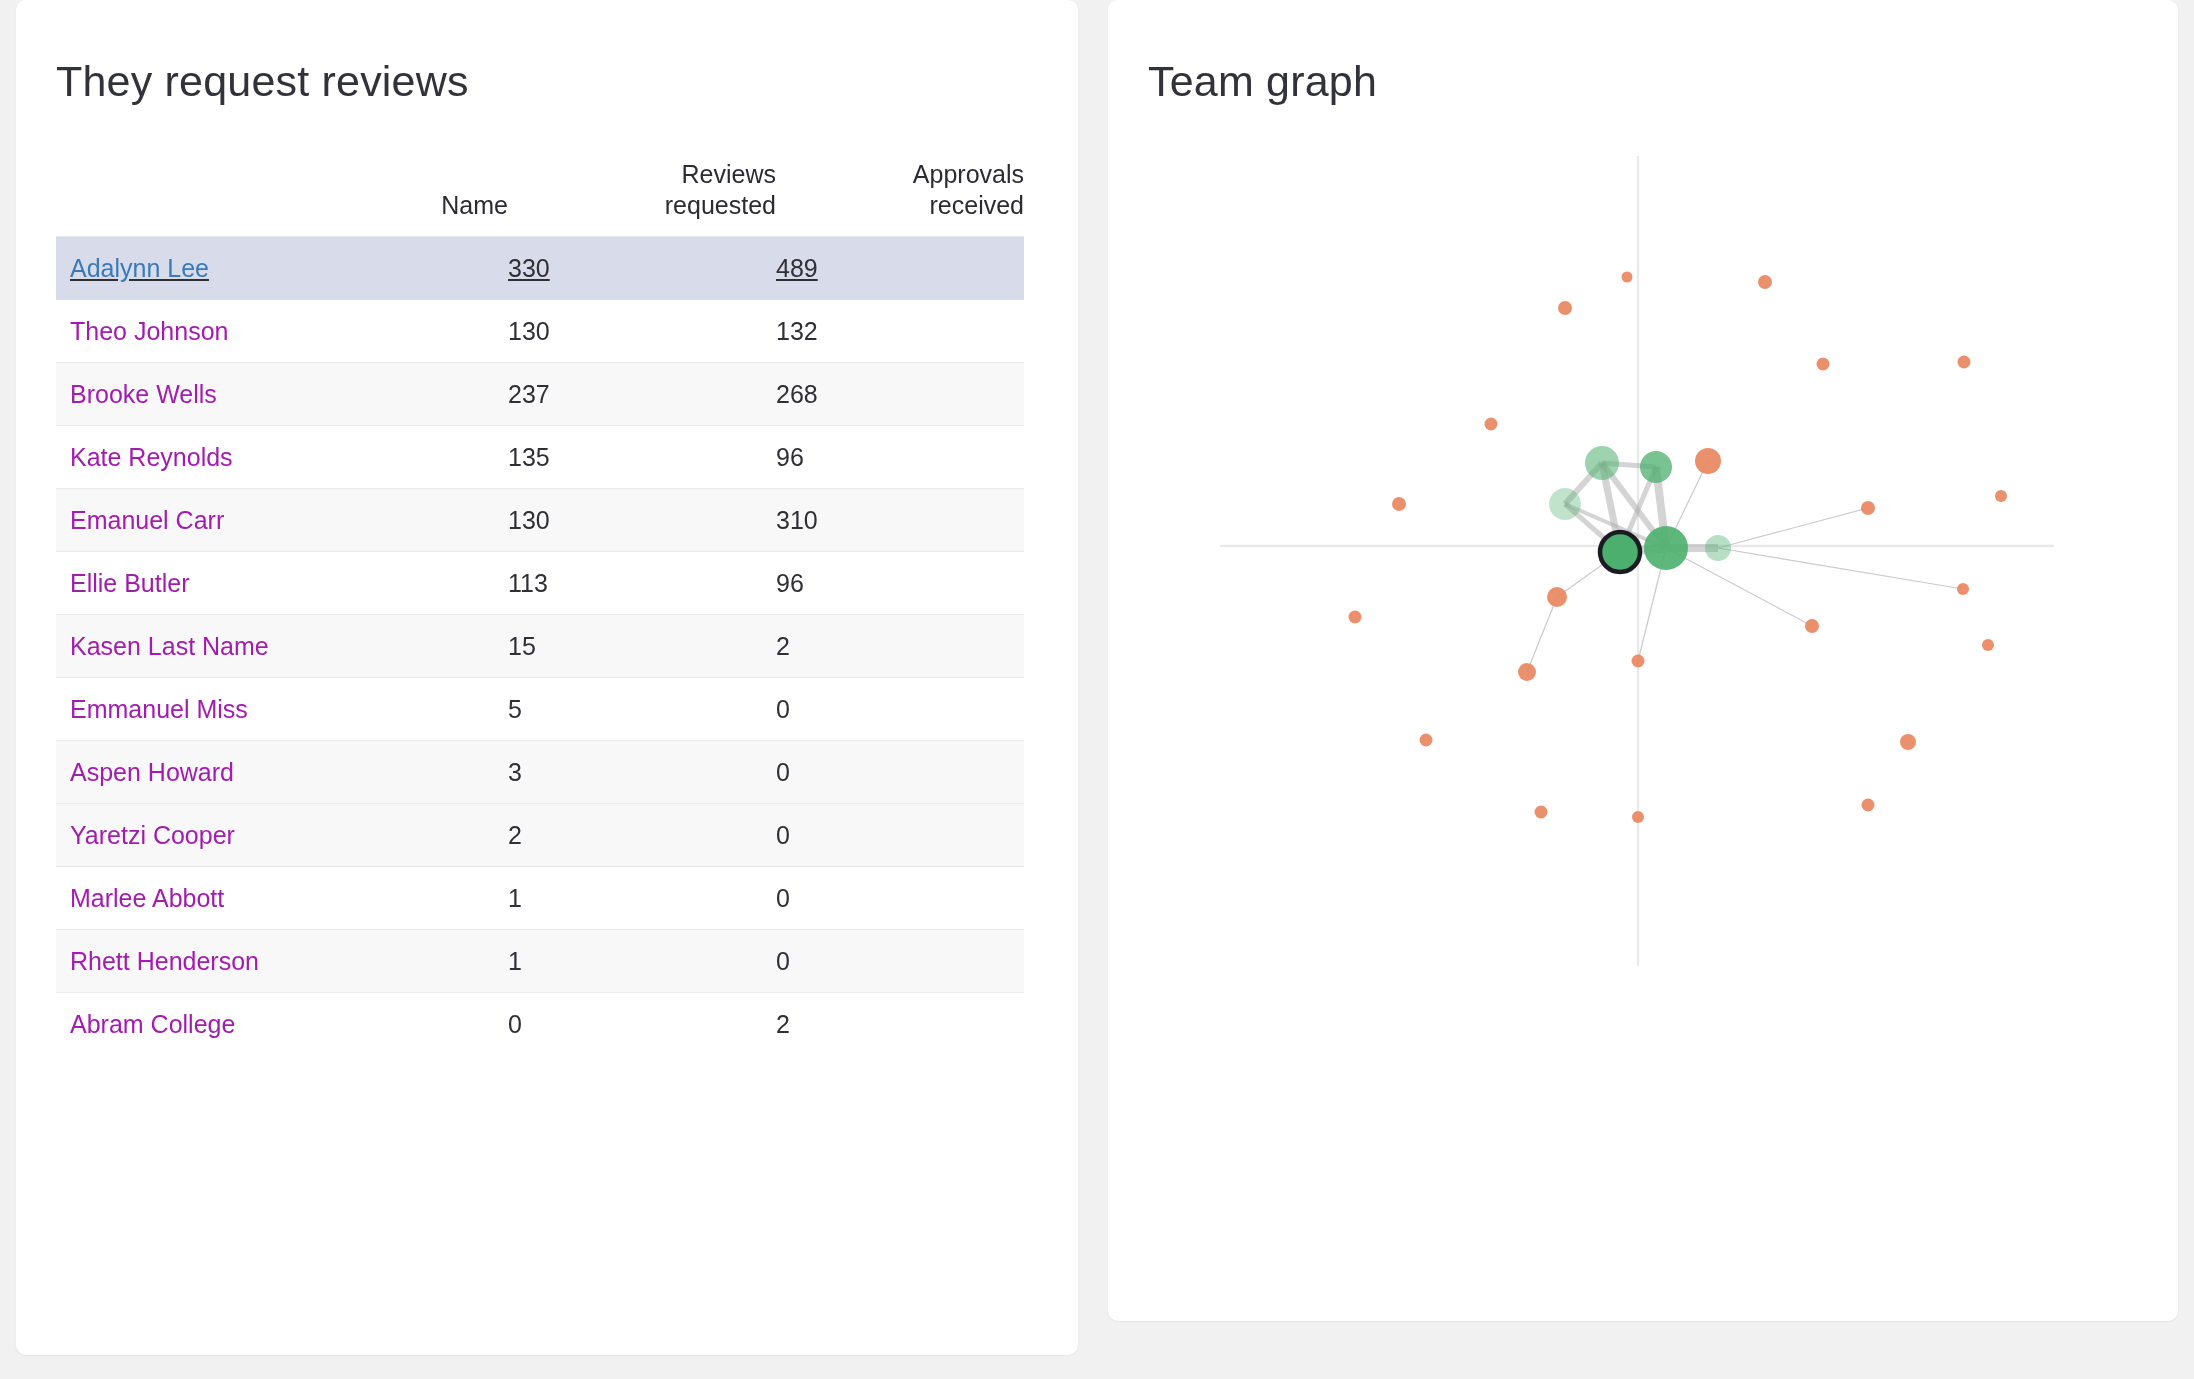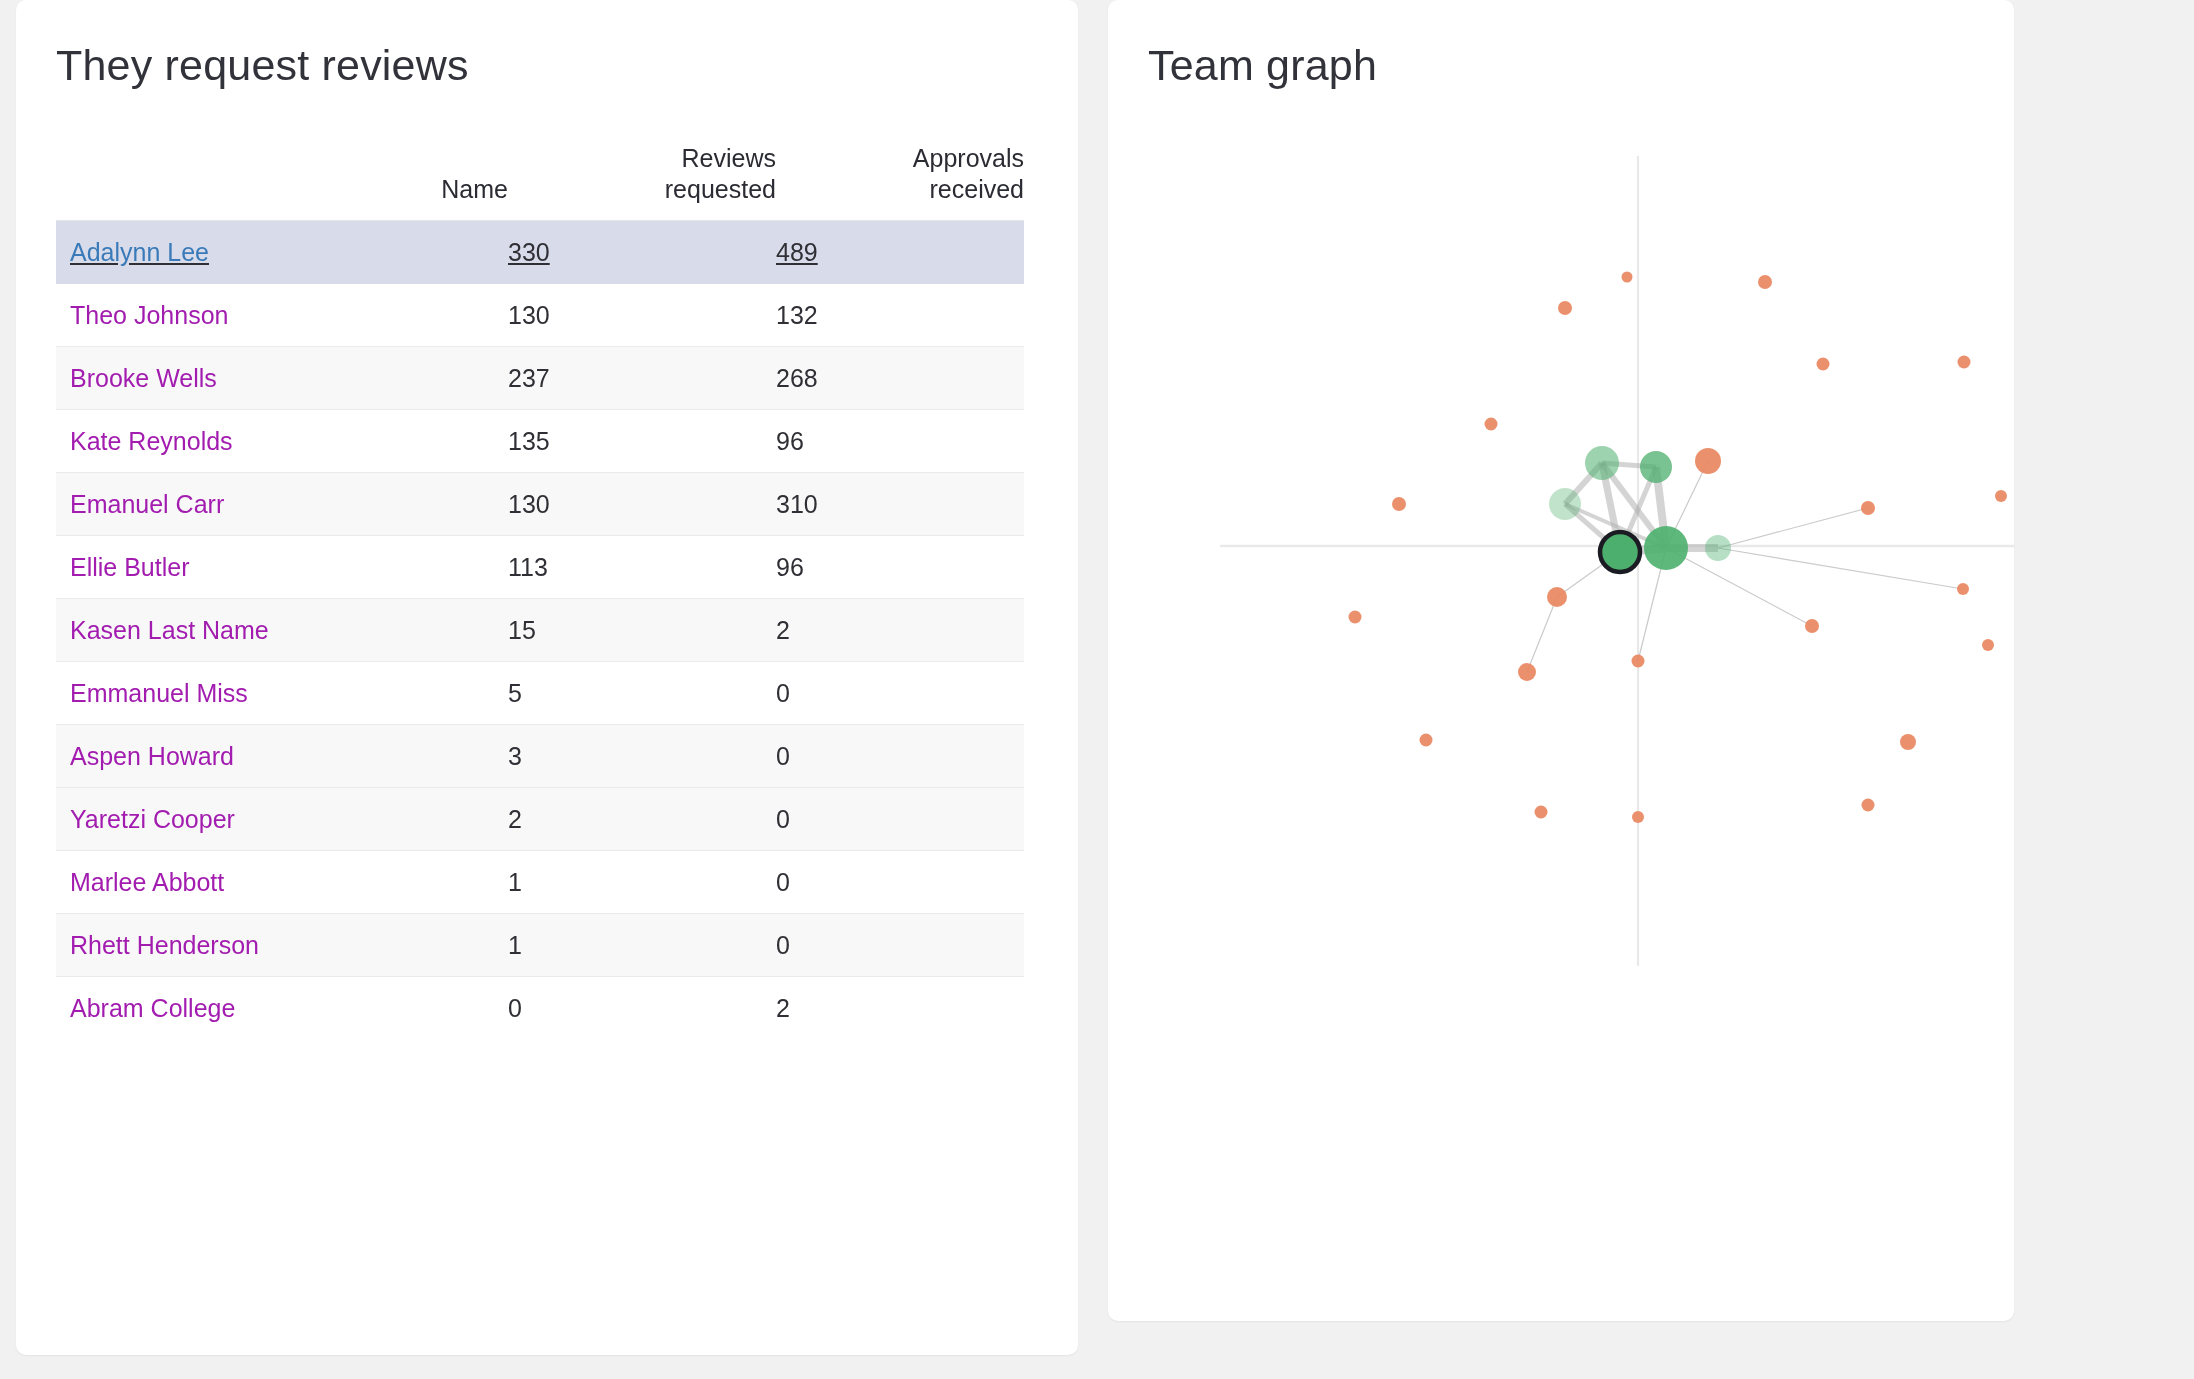--- a/index.html
+++ b/index.html
@@ -24,33 +24,33 @@
     background: #ffffff;
     border-radius: 10px;
     box-shadow: 0 1px 2px rgba(0,0,0,0.06);
   }
   .panel-left {
     width: 1062px;
     height: 1355px;
     padding: 34px 40px 0 40px;
   }
   .panel-right {
-    width: 906px;
+    width: 1070px;
     height: 1321px;
     padding: 34px 40px 0 40px;
     position: relative;
     overflow: hidden;
   }
 
   .panel-title {
     font-size: 43px;
     font-weight: 400;
     color: #32323a;
     letter-spacing: 0.2px;
-    margin: 0 0 0 0;
+    margin: 16px 0 0 0;
     padding: 8px 0 0 0;
     line-height: 1.1;
   }
 
   
   .tbl-wrap { margin-top: 54px; }
   table.review-table {
     width: 968px;
     border-collapse: collapse;
     table-layout: fixed;

